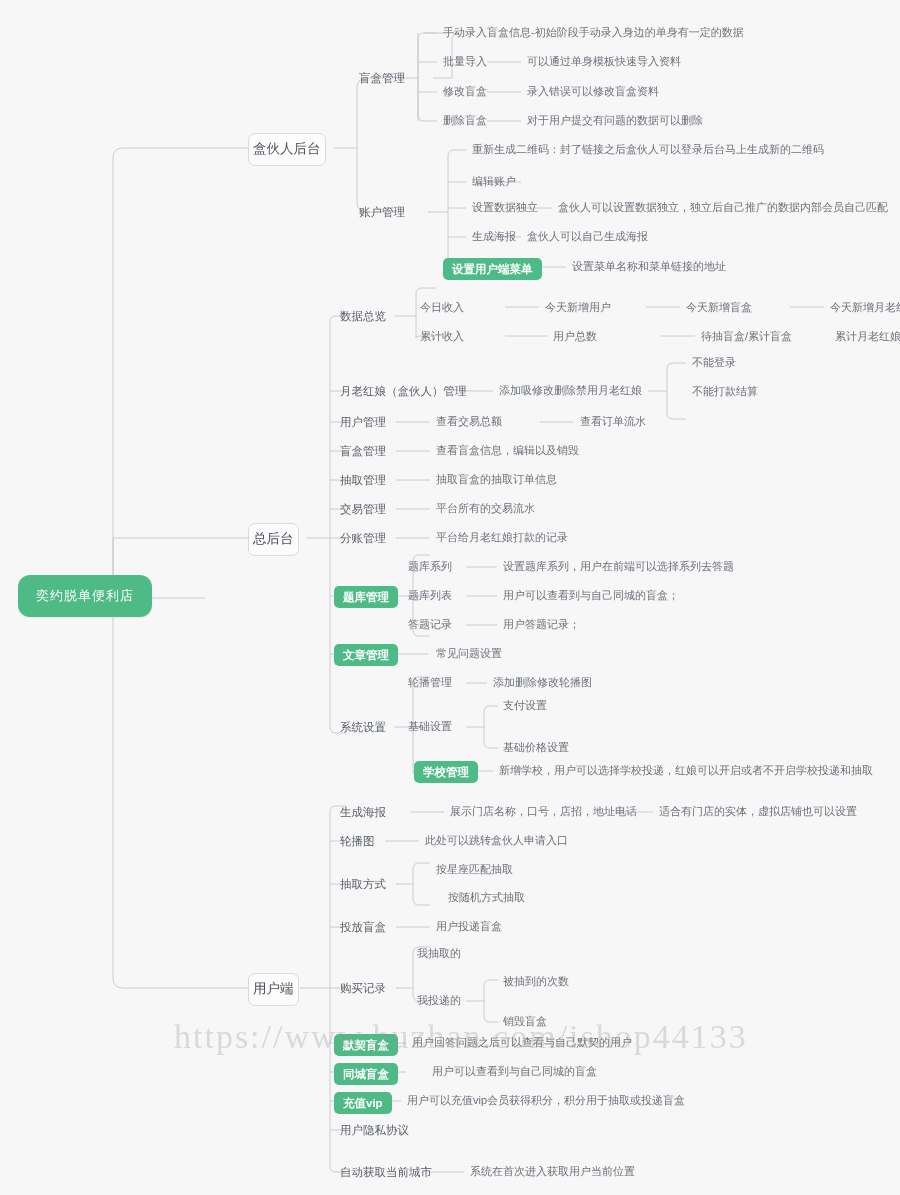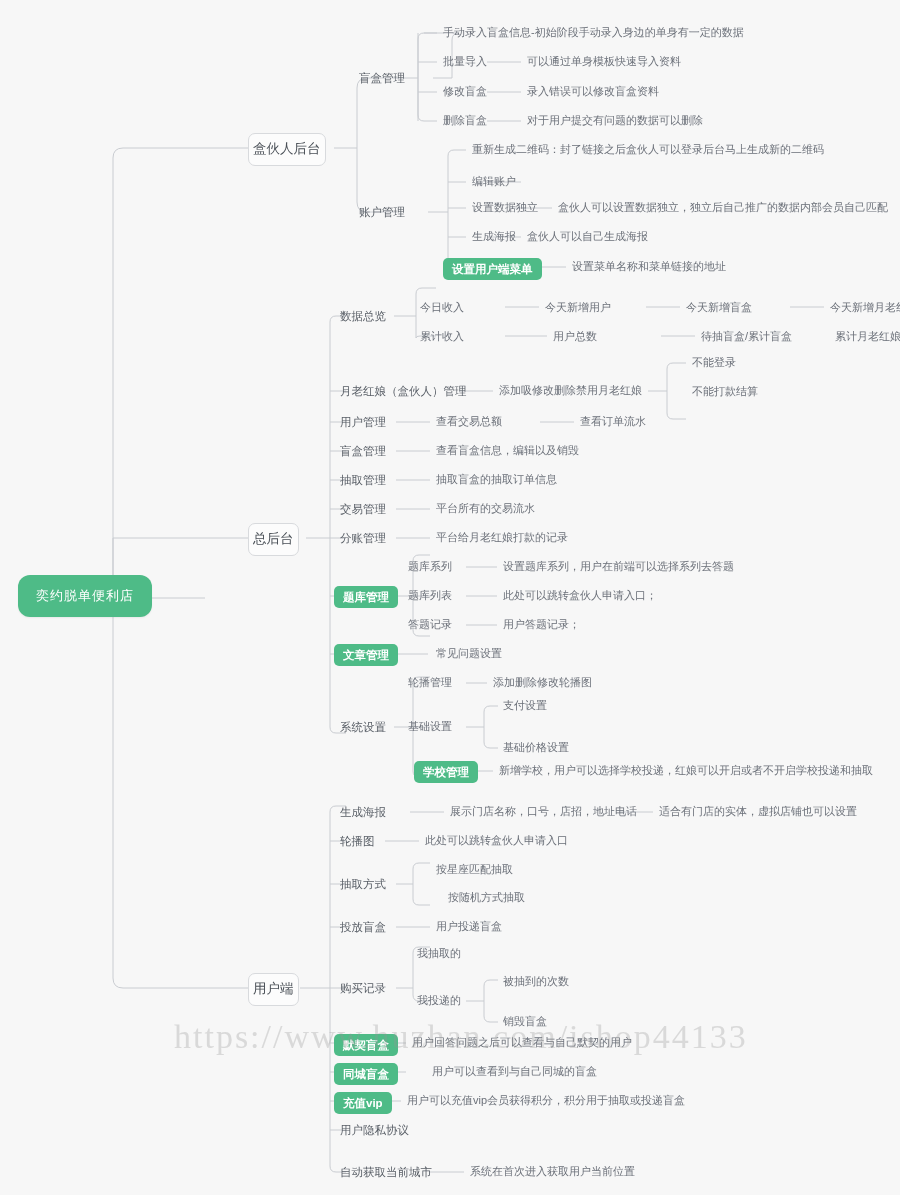--- a/index.html
+++ b/index.html
@@ -273,21 +273,21 @@
   <div class="node plain" style="left:340px;top:502px;">交易管理</div>
   <div class="node leaf" style="left:436px;top:502px;">平台所有的交易流水</div>
 
   <div class="node plain" style="left:340px;top:531px;">分账管理</div>
   <div class="node leaf" style="left:436px;top:531px;">平台给月老红娘打款的记录</div>
 
   <div class="node pill" style="left:334px;top:586px;">题库管理</div>
   <div class="node leaf" style="left:408px;top:560px;">题库系列</div>
   <div class="node leaf" style="left:503px;top:560px;">设置题库系列，用户在前端可以选择系列去答题</div>
   <div class="node leaf" style="left:408px;top:589px;">题库列表</div>
-  <div class="node leaf" style="left:503px;top:589px;">此处可以跳转盒伙人申请入口；</div>
+  <div class="node leaf" style="left:503px;top:589px;">用户可以查看到与自己同城的盲盒；</div>
   <div class="node leaf" style="left:408px;top:618px;">答题记录</div>
   <div class="node leaf" style="left:503px;top:618px;">用户答题记录；</div>
 
   <div class="node pill" style="left:334px;top:644px;">文章管理</div>
   <div class="node leaf" style="left:436px;top:647px;">常见问题设置</div>
 
   <div class="node plain" style="left:340px;top:720px;text-align:center;">系统设置</div>
   <div class="node leaf" style="left:408px;top:676px;">轮播管理</div>
   <div class="node leaf" style="left:493px;top:676px;">添加删除修改轮播图</div>
   <div class="node leaf" style="left:408px;top:720px;">基础设置</div>

